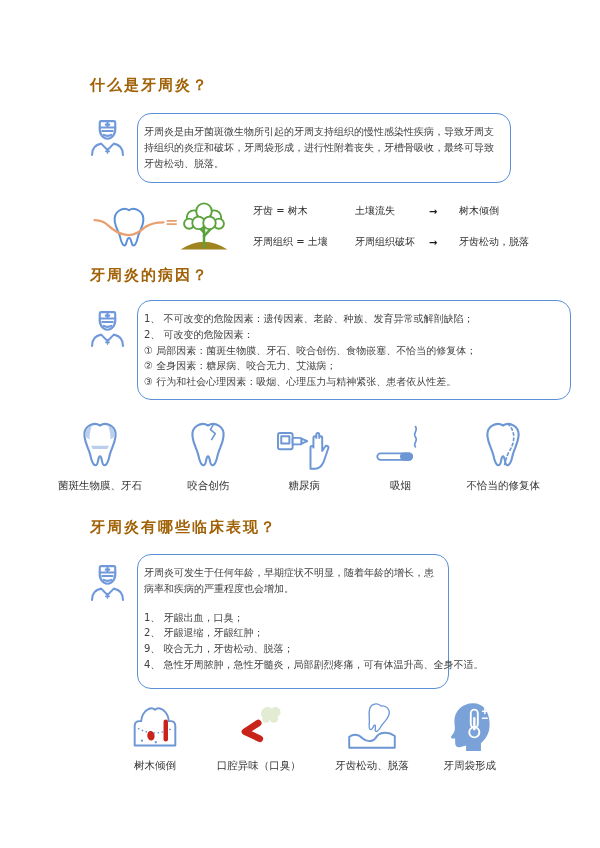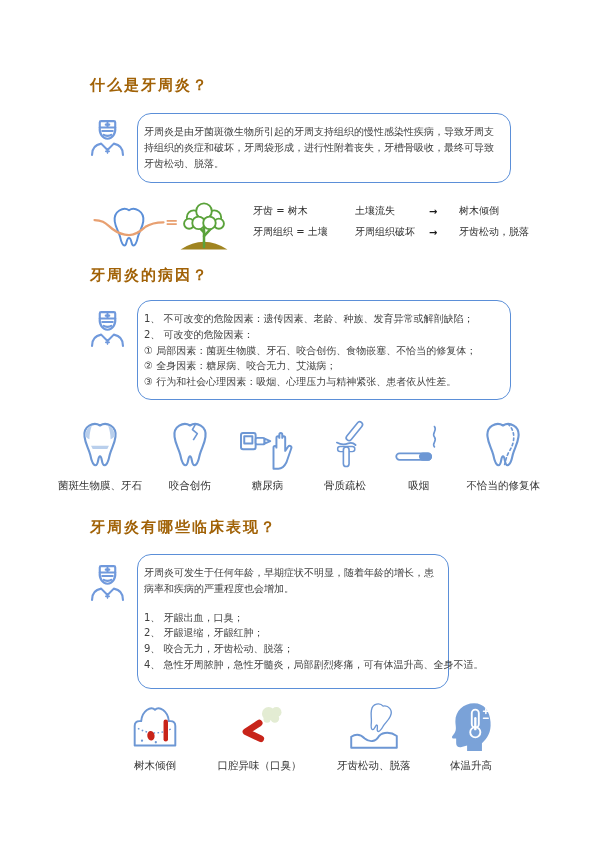--- a/index.html
+++ b/index.html
@@ -17,21 +17,21 @@
     font-size:10px;line-height:1.58;color:#3f3f3f;
   }
   .bubble .line{white-space:nowrap;}
   .bubble .intro{margin-bottom:13px;}
   .icons-row{display:flex;justify-content:space-between;align-items:flex-end;}
   .icon-item{display:flex;flex-direction:column;}
   .icon-box{height:54px;display:flex;align-items:flex-end;justify-content:center;}
   .iconlabel{font-size:10.5px;color:#333;margin-top:7px;white-space:nowrap;text-align:center;}
   .analogy-grid{
     display:grid;grid-template-columns:102px 74px 30px auto;
-    font-size:10px;color:#2f2f2f;row-gap:7px;align-items:center;white-space:nowrap;
+    font-size:10px;color:#2f2f2f;row-gap:17px;align-items:center;white-space:nowrap;
   }
   .analogy-grid .arrow{font-weight:bold;color:#1a1a1a;}
   .equals{color:#e8a071;font-weight:bold;font-size:16px;}
   svg{display:block;}
   .tooth-use{stroke:#6d97d4;stroke-width:2.6;fill:#ffffff;stroke-linejoin:round;}
 </style>
 </head>
 <body>
 
 <svg width="0" height="0" style="position:absolute">
@@ -94,21 +94,21 @@
   <span class="arrow">→</span>
   <span>牙齿松动，脱落</span>
 </div>
 
 <div class="abs sec-title" style="left:90px;top:266px;">牙周炎的病因？</div>
 
 <svg class="abs" style="left:85px;top:302px;" width="45" height="54" viewBox="0 0 64 64">
     <use href="#doctor-glyph"></use>
   </svg>
 
-<div class="abs bubble" style="left:137px;top:300px;width:374px;min-height:94px;">
+<div class="abs bubble" style="left:137px;top:300px;width:434px;min-height:94px;">
   <div class="line">1、 不可改变的危险因素：遗传因素、老龄、种族、发育异常或解剖缺陷；</div>
   <div class="line">2、 可改变的危险因素：</div>
   <div class="line">① 局部因素：菌斑生物膜、牙石、咬合创伤、食物嵌塞、不恰当的修复体；</div>
   <div class="line">② 全身因素：糖尿病、咬合无力、艾滋病；</div>
   <div class="line">③ 行为和社会心理因素：吸烟、心理压力与精神紧张、患者依从性差。</div>
 </div>
 
 <div class="abs icons-row" style="left:58px;top:418px;width:482px;">
 
   <div class="icon-item">
@@ -141,36 +141,20 @@
           <rect x="8" y="20" width="10" height="9"></rect>
           <rect x="22" y="22" width="11" height="8" rx="2"></rect>
           <path d="M33,23 l7,3 l-7,3 z"></path>
           <path d="M44,60 V34 c0,-2.8 3.6,-2.8 3.6,0 V22 c0,-2.8 3.6,-2.8 3.6,0 v-4 c0,-2.8 3.6,-2.8 3.6,0 v4 c0,-2.8 3.6,-2.8 3.6,0 v16 l3.5,-5 c1.8,-2.6 5.3,-0.4 3.8,2.4 L60,52 c-2.5,5 -5,8 -10,8 z"></path>
         </g>
       </svg>
     </div>
     <div class="iconlabel">糖尿病</div>
   </div>
 
-  <div class="icon-item">
-    <div class="icon-box">
-      <svg width="52" height="54" viewBox="0 0 64 64">
-        <g stroke-linecap="round" fill="none">
-          <path d="M50,7 L37,23" stroke="#6d97d4" stroke-width="9"></path>
-          <path d="M50,7 L37,23" stroke="#ffffff" stroke-width="5"></path>
-          <path d="M22,29 q7,4 14,1 q5,-2 9,2" stroke="#6d97d4" stroke-width="2.2"></path>
-          <path d="M26,37 H41" stroke="#6d97d4" stroke-width="8"></path>
-          <path d="M26,37 H41" stroke="#ffffff" stroke-width="4.5"></path>
-          <path d="M33.5,38 V55" stroke="#6d97d4" stroke-width="9"></path>
-          <path d="M33.5,38 V55" stroke="#ffffff" stroke-width="5"></path>
-        </g>
-      </svg>
-    </div>
-    <div class="iconlabel">骨质疏松</div>
-  </div>
 
   <div class="icon-item">
     <div class="icon-box">
       <svg width="52" height="52" viewBox="0 0 64 64">
         <path d="M51,33 c-4,-4 4,-7 0,-12 c-4,-5 4,-8 0,-13" fill="none" stroke="#6d97d4" stroke-width="2" stroke-linecap="round"></path>
         <rect x="4" y="41" width="43" height="8" rx="4" fill="#ffffff" stroke="#6d97d4" stroke-width="2.2"></rect>
         <rect x="33" y="41" width="14" height="8" rx="4" fill="#6d97d4" stroke="#6d97d4" stroke-width="2.2"></rect>
       </svg>
     </div>
     <div class="iconlabel">吸烟</div>
@@ -245,15 +229,15 @@
   <div class="icon-item">
     <div class="icon-box">
       <svg width="50" height="52" viewBox="0 0 64 64">
         <path d="M36,3 C22,3 12,13 12,26 C12,32 14,36 11,41 L8,45 C7,46.5 8,48 10,48 L13,48 L13,54 C13,58 16,60 20,59 L27,57 L27,64 L46,64 L46,54 C53,48 58,40 57,27 C56,13 49,3 36,3 Z" fill="#7aa2d8"></path>
         <rect x="33" y="11" width="9" height="23" rx="4.5" fill="none" stroke="#ffffff" stroke-width="2.4"></rect>
         <circle cx="37.5" cy="40" r="6.5" fill="none" stroke="#ffffff" stroke-width="2.4"></circle>
         <path d="M37.5,22 V36" stroke="#ffffff" stroke-width="3" stroke-linecap="round"></path>
         <path d="M48,13 h6 M51,10 v6 M48,22 h6" stroke="#ffffff" stroke-width="2" stroke-linecap="round"></path>
       </svg>
     </div>
-    <div class="iconlabel">体温升高</div>
+    <div class="iconlabel">牙周袋形成</div>
   </div>
 </div>
 
 </body></html>

